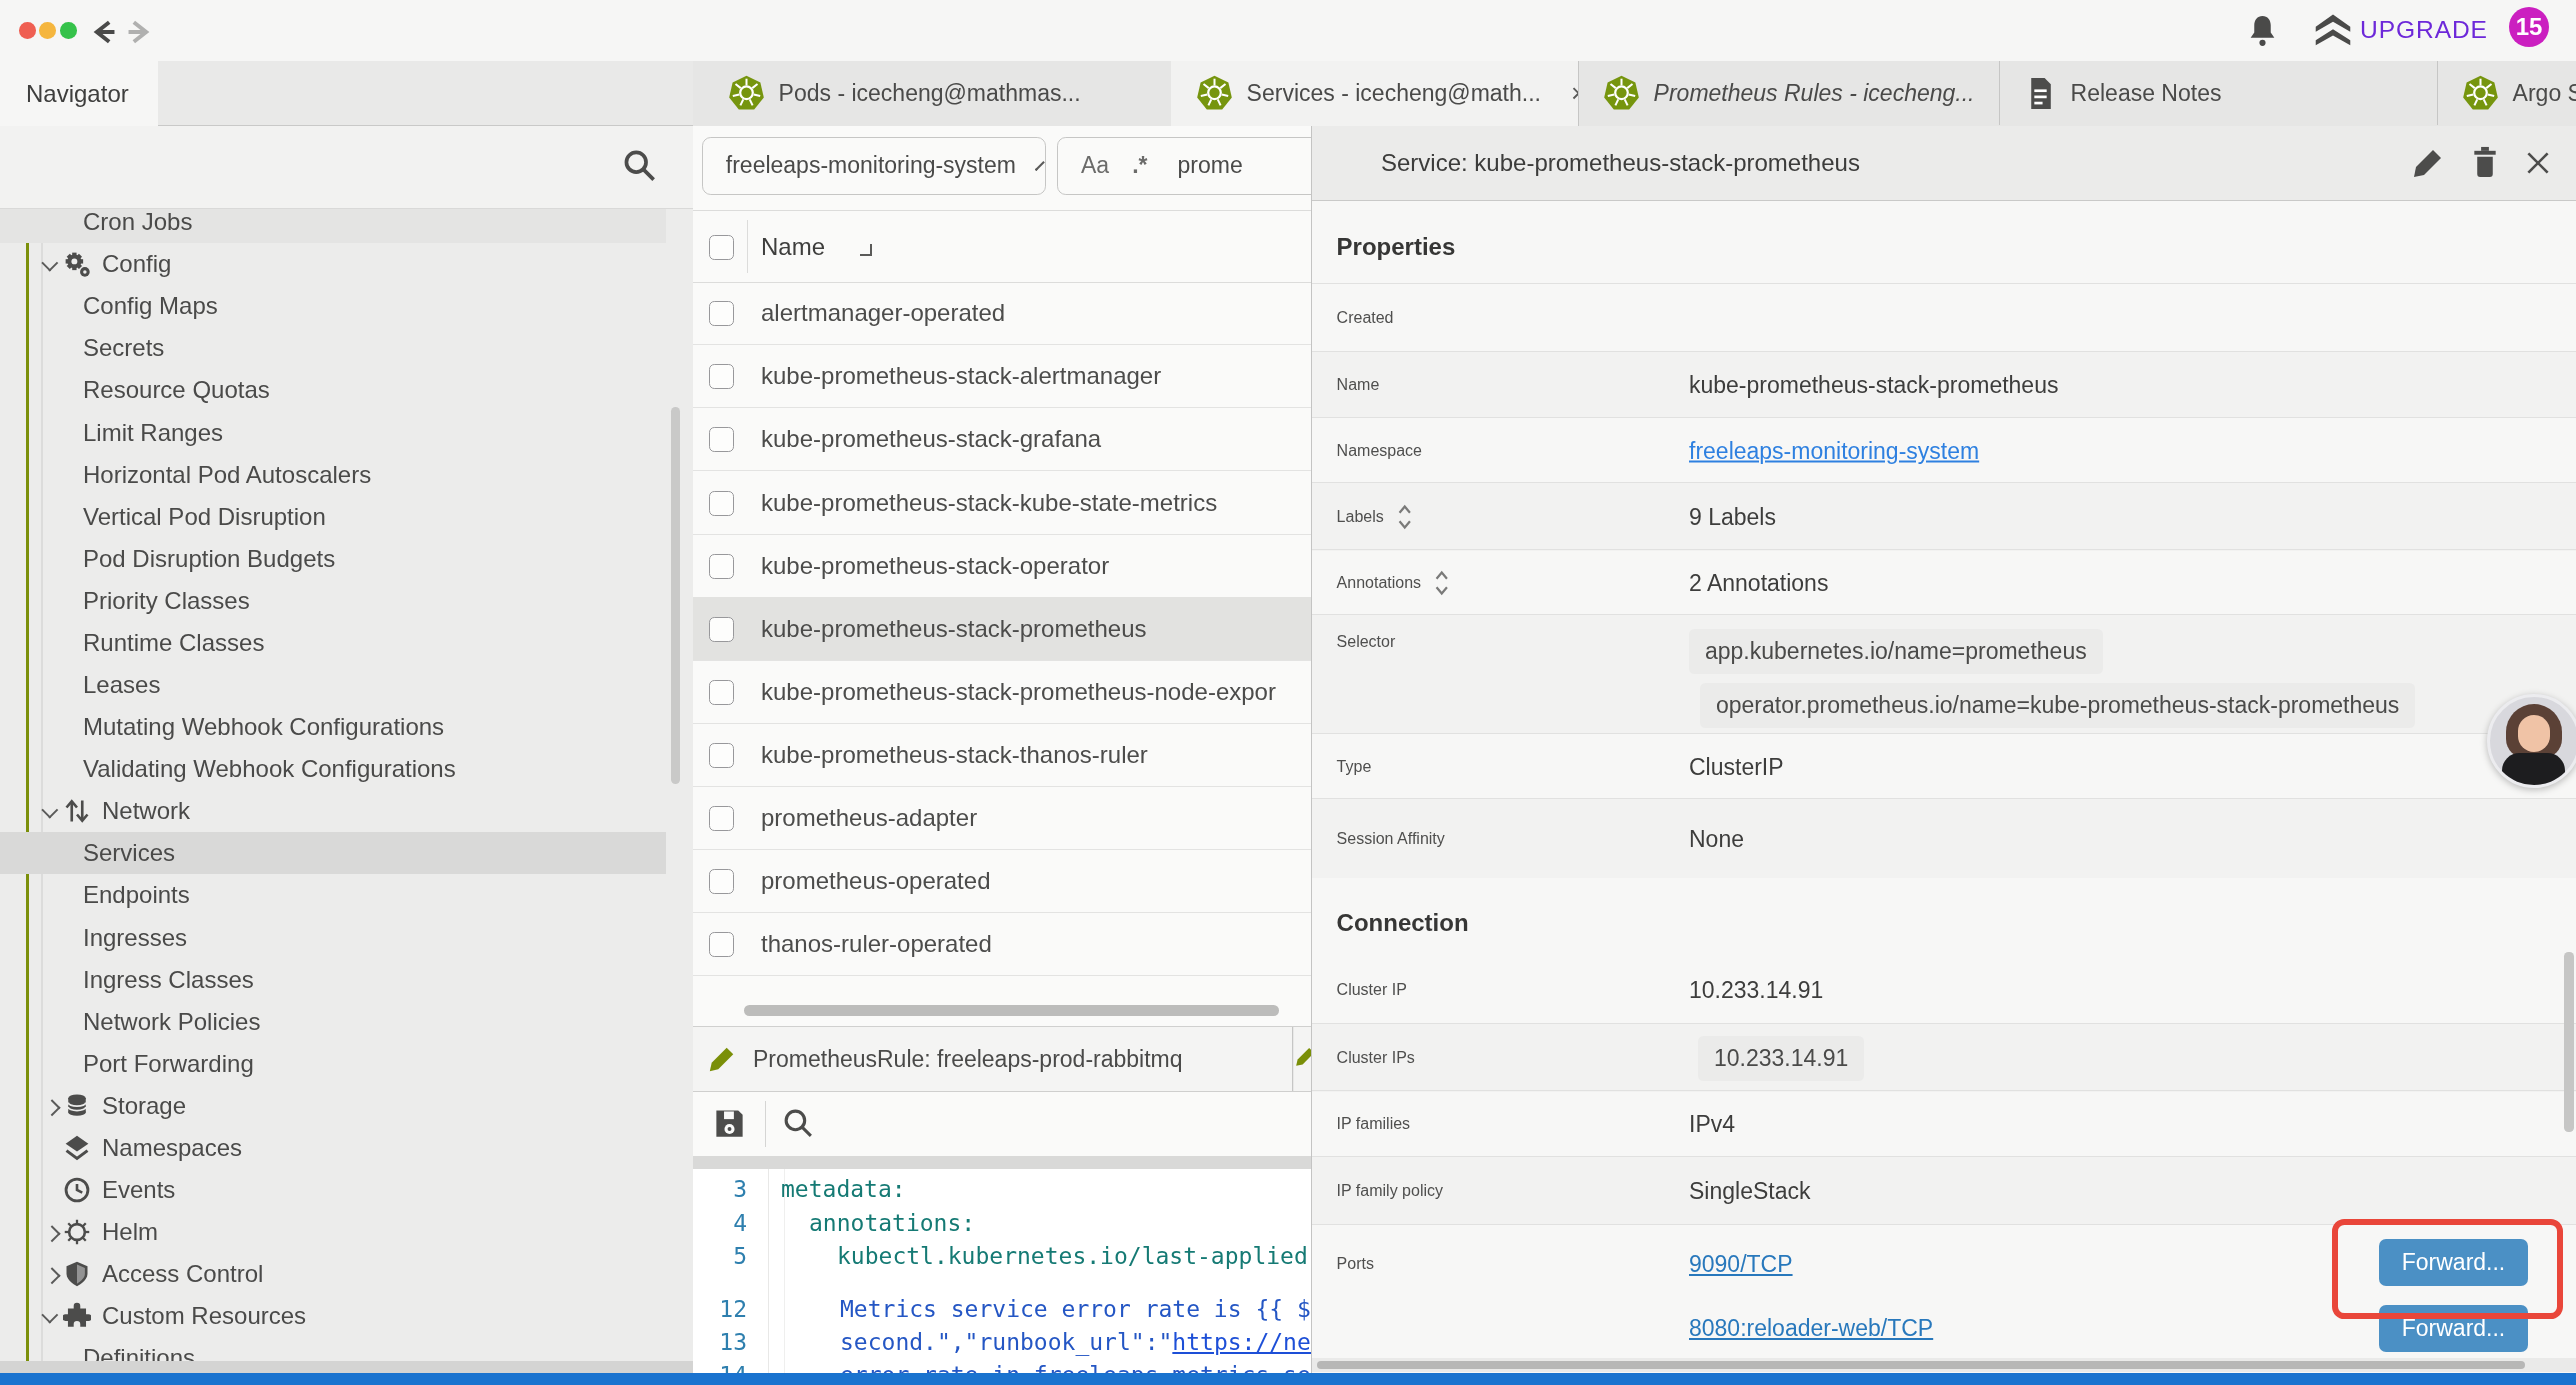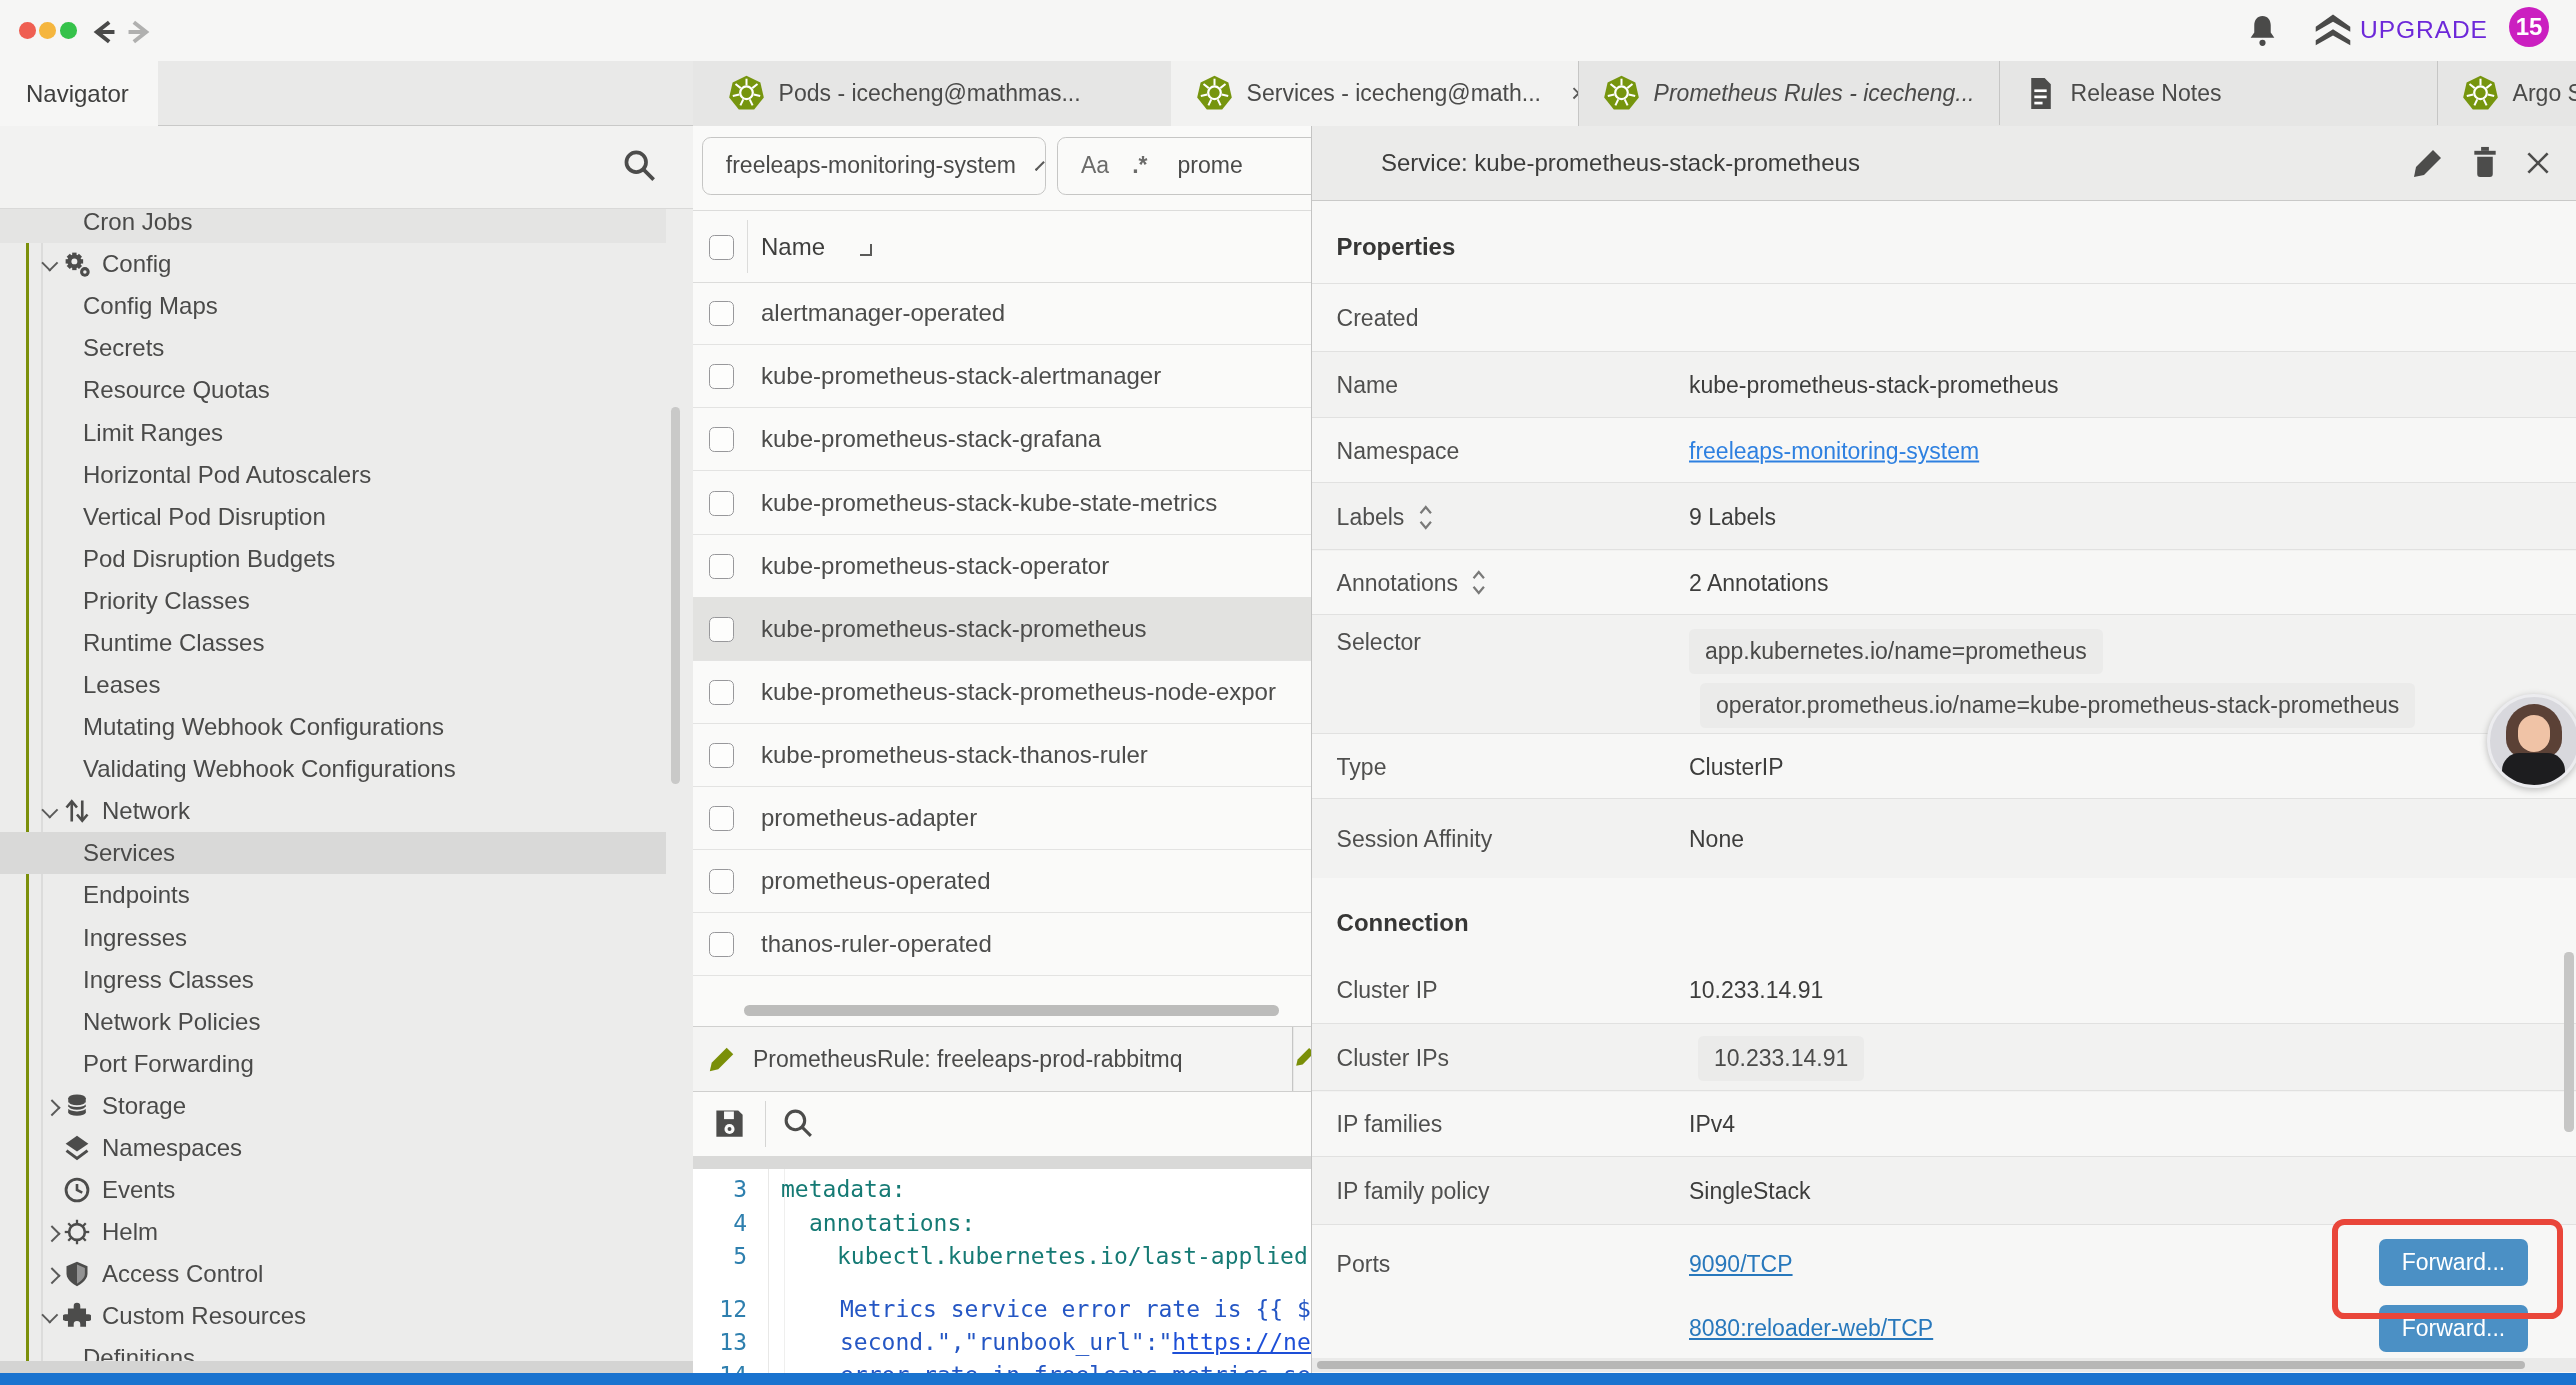--- a/index.html
+++ b/index.html
@@ -67,21 +67,21 @@
   .gut2{position:absolute;left:91px;top:0;width:0.9px;height:216px;background:#efefee;}
   .key{color:#157a74;} .str{color:#2456c4;}
   .lnk{color:#1d4fd7;text-decoration:underline;}
   
   .detail{left:1311px;top:126px;width:1265px;height:1259px;background:#f7f7f6;border-left:0.9px solid #c4c4c3;overflow:hidden;}
   .dhead{left:0;top:0;width:1265px;height:74px;background:#ebebea;border-bottom:0.9px solid #c9c9c8;}
   .dtitle{position:absolute;left:29px;top:50%;transform:translateY(-50%);font-size:24px;font-weight:normal;color:#3c3c3b;margin-left:40px;}
   .sechead{position:absolute;left:24.6px;font-size:24px;font-weight:bold;color:#363635;}
   .prow{position:absolute;left:0;width:1265px;border-top:0.9px solid #e1e1e0;}
   .prow.alt{background:#f2f2f1;}
-  .plbl{position:absolute;left:24.6px;top:50%;transform:translateY(-50%);font-size:23px;color:#4f4f4e;display:flex;align-items:center;gap:12.3px;}
+  .plbl{position:absolute;left:24.6px;top:50%;transform:translateY(-50%);font-size:16px;color:#4f4f4e;display:flex;align-items:center;gap:12.3px;}
   .pval{position:absolute;left:377px;top:50%;transform:translateY(-50%);font-size:23px;color:#3d3d3c;white-space:nowrap;}
   .chip{background:#ebebea;border-radius:5.3px;padding:8.8px 16px;font-size:23px;color:#4a4a49;display:inline-block;white-space:nowrap;}
   .link{color:#2e80e0;text-decoration:underline;font-size:23px;}
   .plink{color:#2878bc;text-decoration:underline;font-size:23px;}
   .fwd{position:absolute;left:1067px;width:149px;height:47px;background:#4b90c5;border:none;border-radius:7px;
        color:#ffffff;font-size:23px;font-family:inherit;}
   .redbox{position:absolute;left:1020px;top:1093px;width:219px;height:88px;border:6.1px solid #e9463a;border-radius:12.3px;}
   .dvthumb{position:absolute;left:1252px;top:826px;width:9.6px;height:180px;background:#c6c6c5;border-radius:4.4px;}
   .dhsc{position:absolute;left:0;top:1232px;width:1265px;height:14px;background:#eaeae9;}
   .dhsct{position:absolute;left:5.3px;top:2.6px;width:1208px;height:8.8px;background:#b7b7b6;border-radius:4.4px;}

